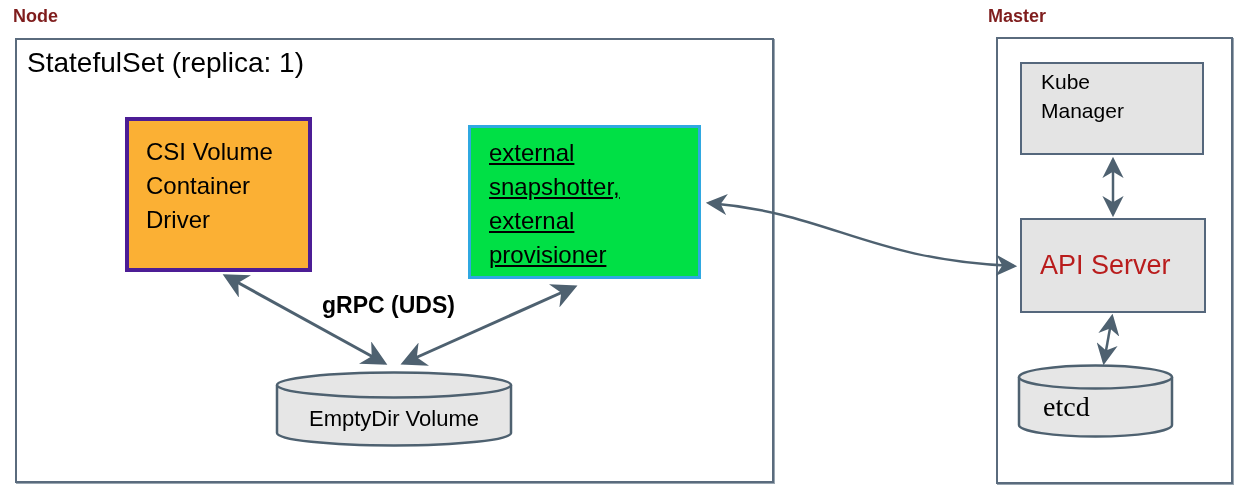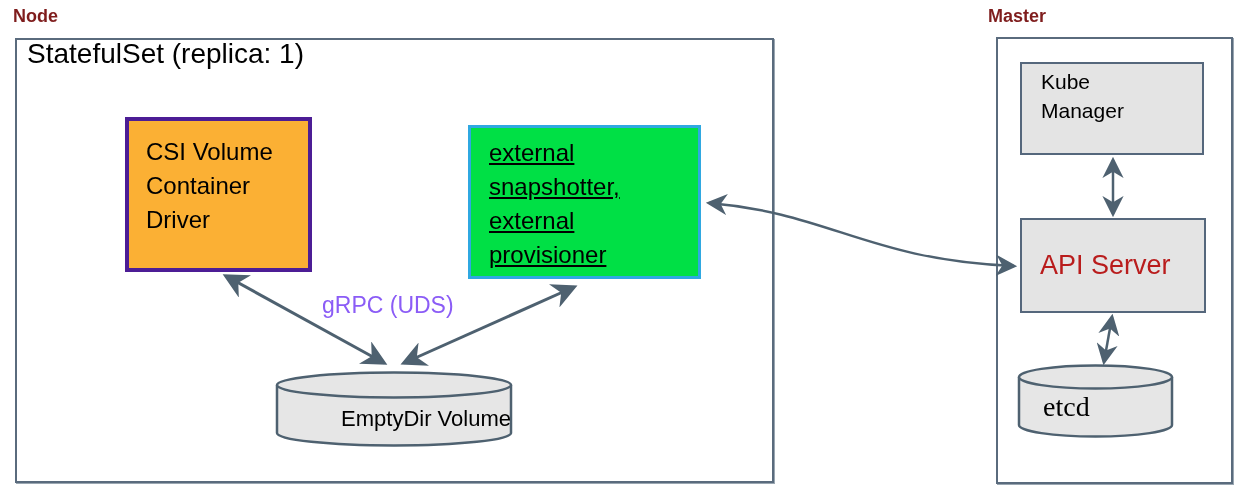--- a/index.html
+++ b/index.html
@@ -38,28 +38,28 @@
     box-sizing: border-box;
   }
   .gray-box {
     background: #e4e4e4;
     border: 2px solid #55677c;
     box-sizing: border-box;
     color: #000000;
   }
   .grpc-label {
     font-size: 23px;
-    font-weight: normal;
-    color: #8b5cf6;
+    font-weight: bold;
+    color: #000000;
     white-space: nowrap;
   }
   .cyl-label {
     font-size: 22px;
     color: #000000;
-    text-align: right;
+    text-align: center;
     white-space: nowrap;
   }
   .etcd-label {
     font-size: 28px;
     color: #000000;
     white-space: nowrap;
     font-family: Liberation Serif, serif;
   }
   .api-label {
     font-size: 27px;
@@ -76,21 +76,21 @@
 </style>
 </head>
 <body>
 
 <div class="canvas">
 
   <div class="abs section-label" style="left:13px; top:6px;">Node</div>
 
   <div class="abs outer-box" style="left:15px; top:38px; width:755px; height:441px;"></div>
 
-  <div class="abs title-text" style="left:27px; top:38px;">StatefulSet (replica: 1)</div>
+  <div class="abs title-text" style="left:27px; top:47px;">StatefulSet (replica: 1)</div>
 
   <div class="abs node-inner-box" style="left:125px; top:117px; width:187px; height:155px;
               background:#fbb034; border:4px solid #4c1d95; padding:14px 0 0 17px;">
     <div>CSI Volume</div>
     <div>Container</div>
     <div>Driver</div>
   </div>
 
   <div class="abs node-inner-box" style="left:468px; top:125px; width:233px; height:154px;
               background:#00e045; border:3px solid #2fa8e1; padding:8px 0 0 18px;text-decoration:underline;">

